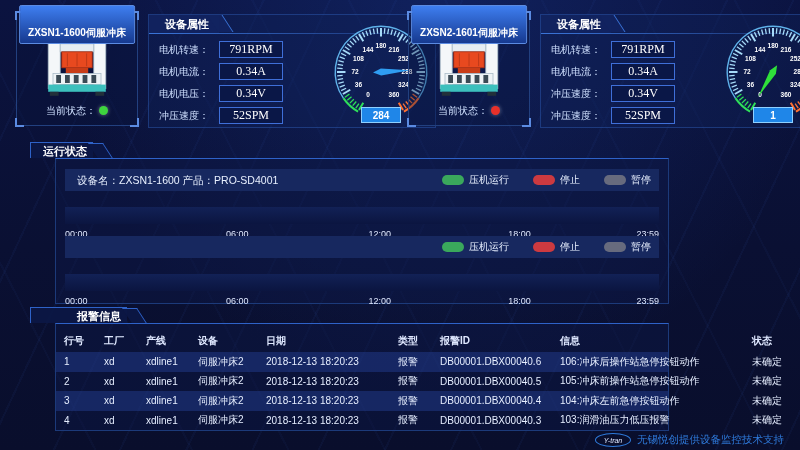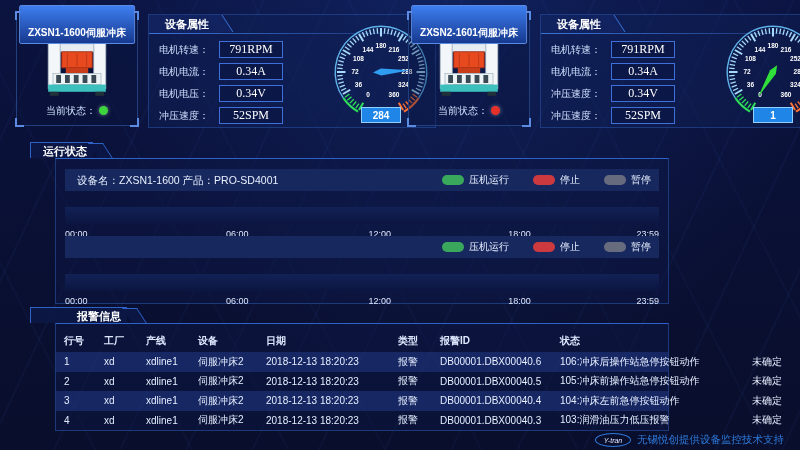--- a/index.html
+++ b/index.html
@@ -391,20 +391,21 @@
   <div class="sec-tab" style="left:30px;top:307px;padding-left:46px;">报警信息</div>
   <div class="sec-panel" id="al-panel">
     <div class="arow alarm-header">
         <span>行号</span>
         <span>工厂</span>
         <span>产线</span>
         <span>设备</span>
         <span>日期</span>
         <span>类型</span>
         <span>报警ID</span>
+        <span>信息</span>
         <span>状态</span>
       </div>
     <div class="alarm-body">
         <div class="arow alarm-row hl">
           <span>1</span>
           <span>xd</span>
           <span>xdline1</span>
           <span>伺服冲床2</span>
           <span>2018-12-13 18:20:23</span>
           <span>报警</span>

